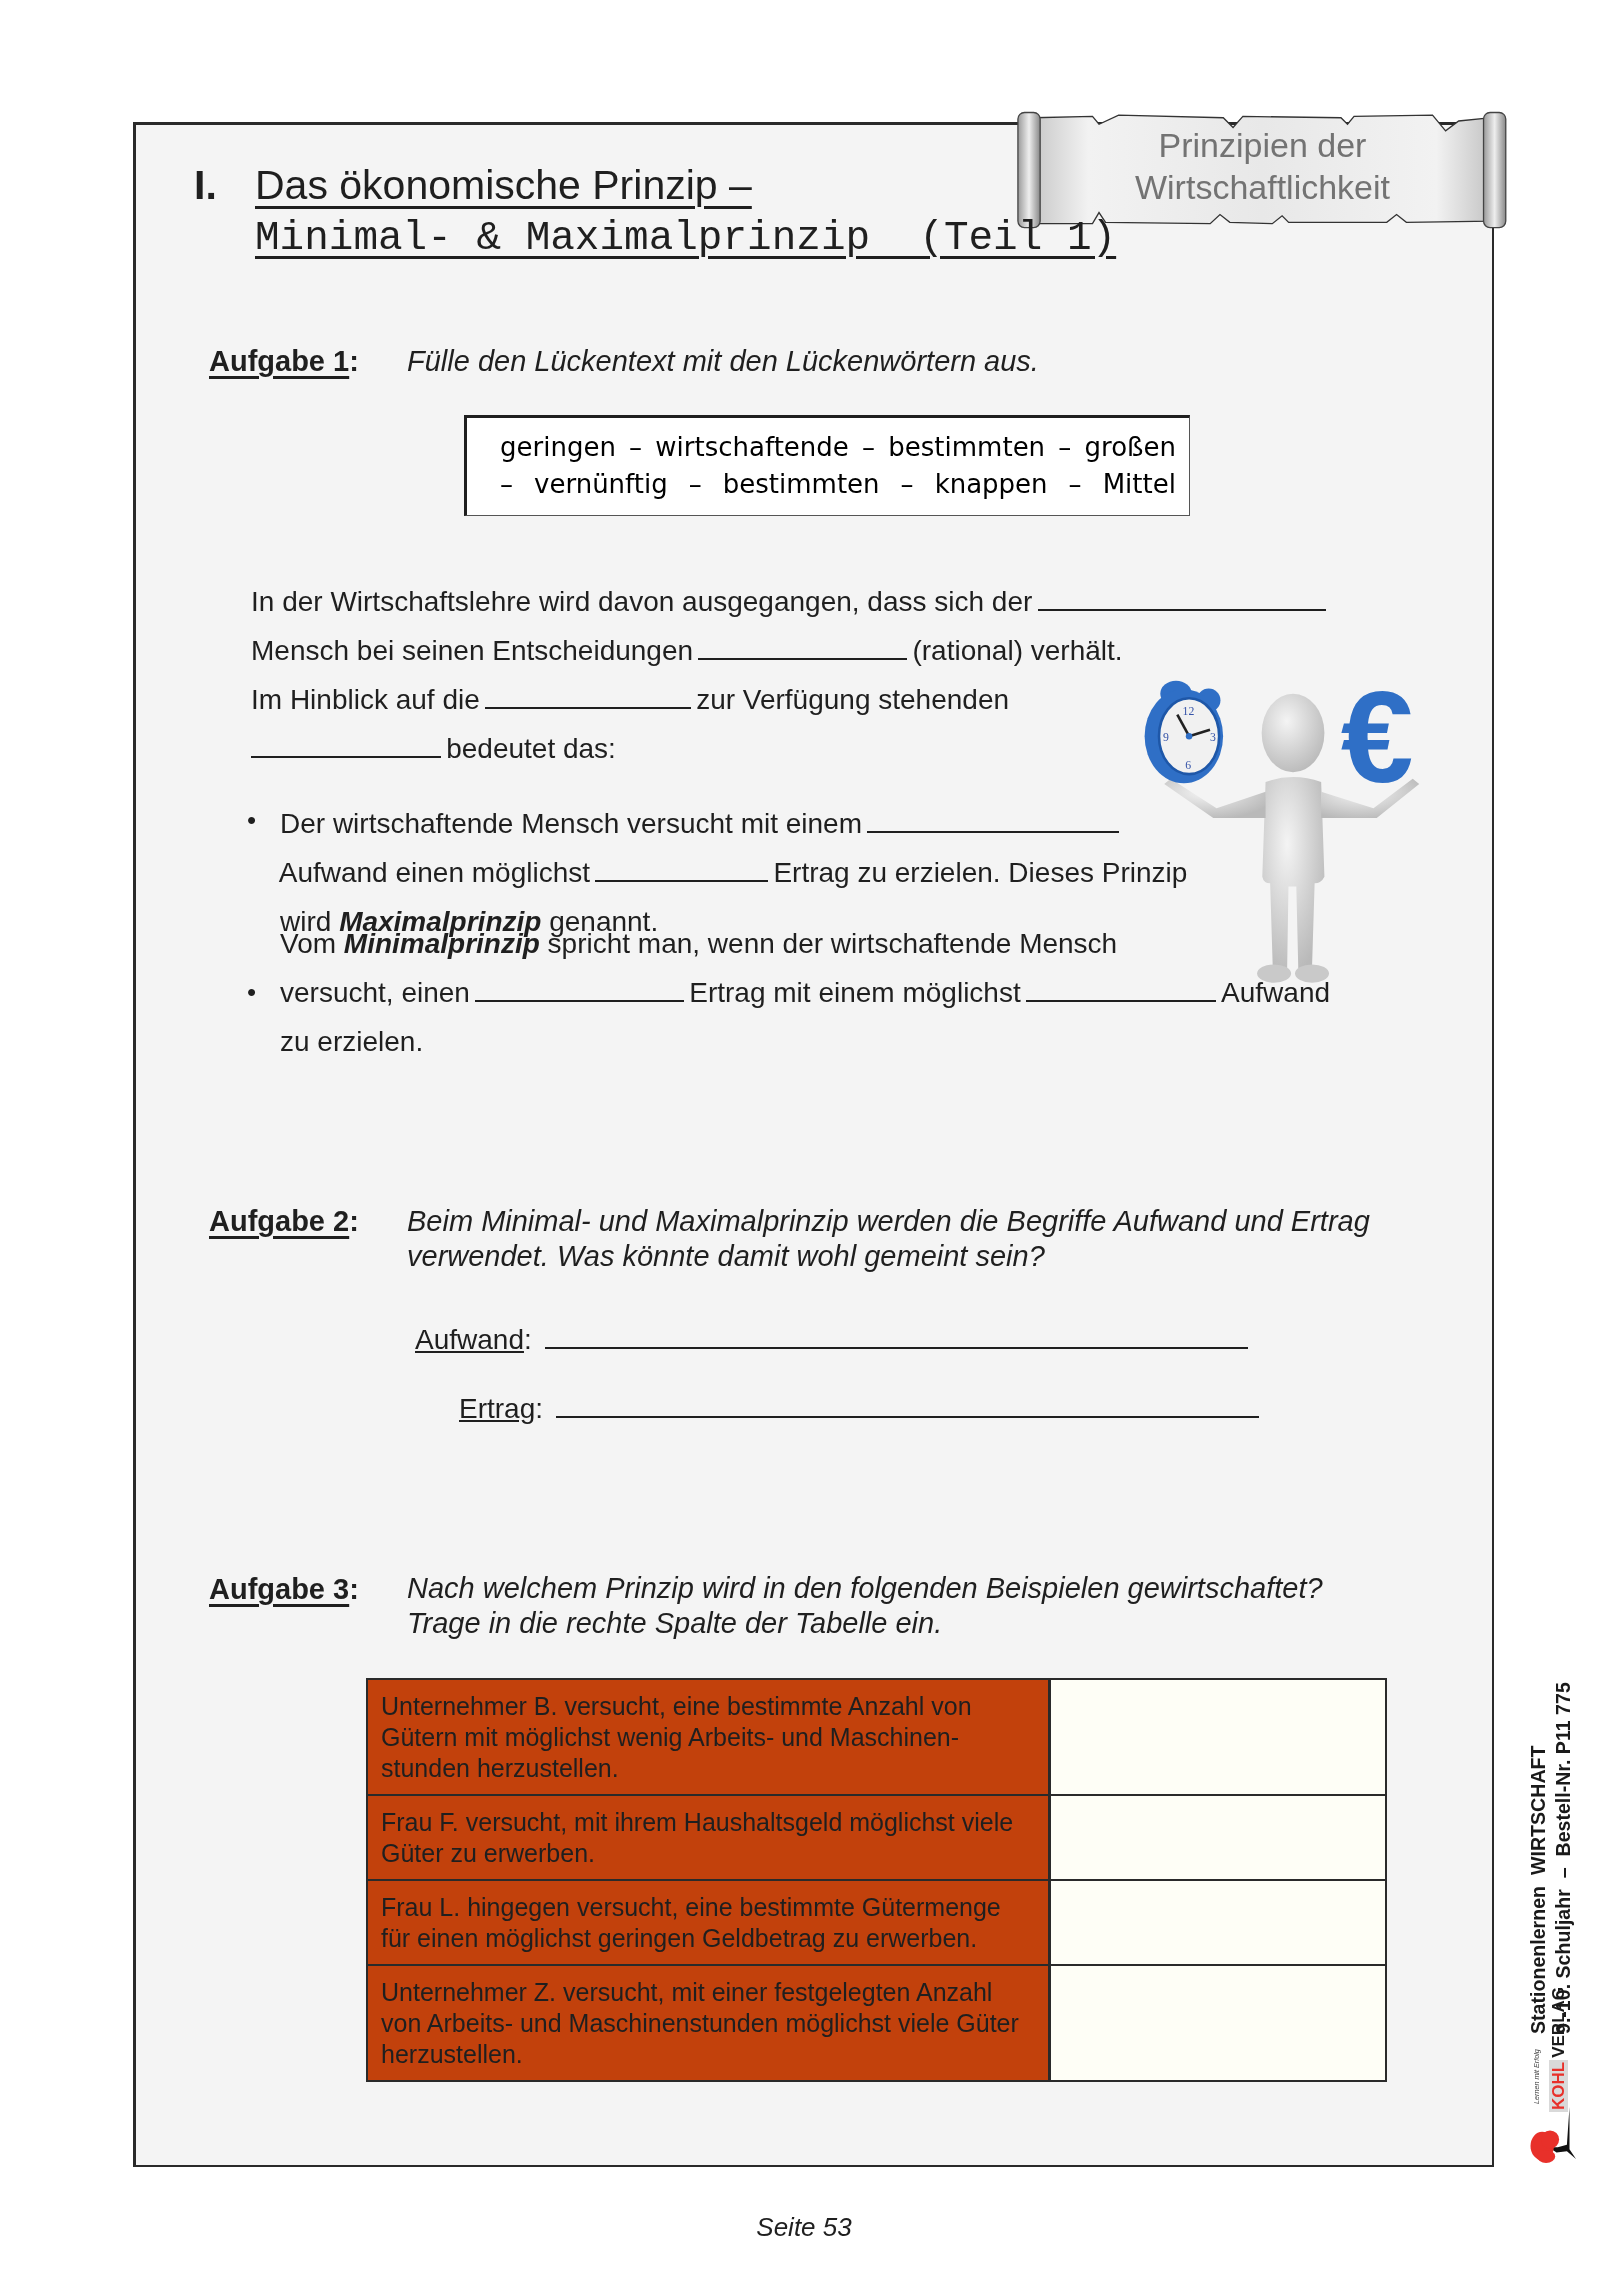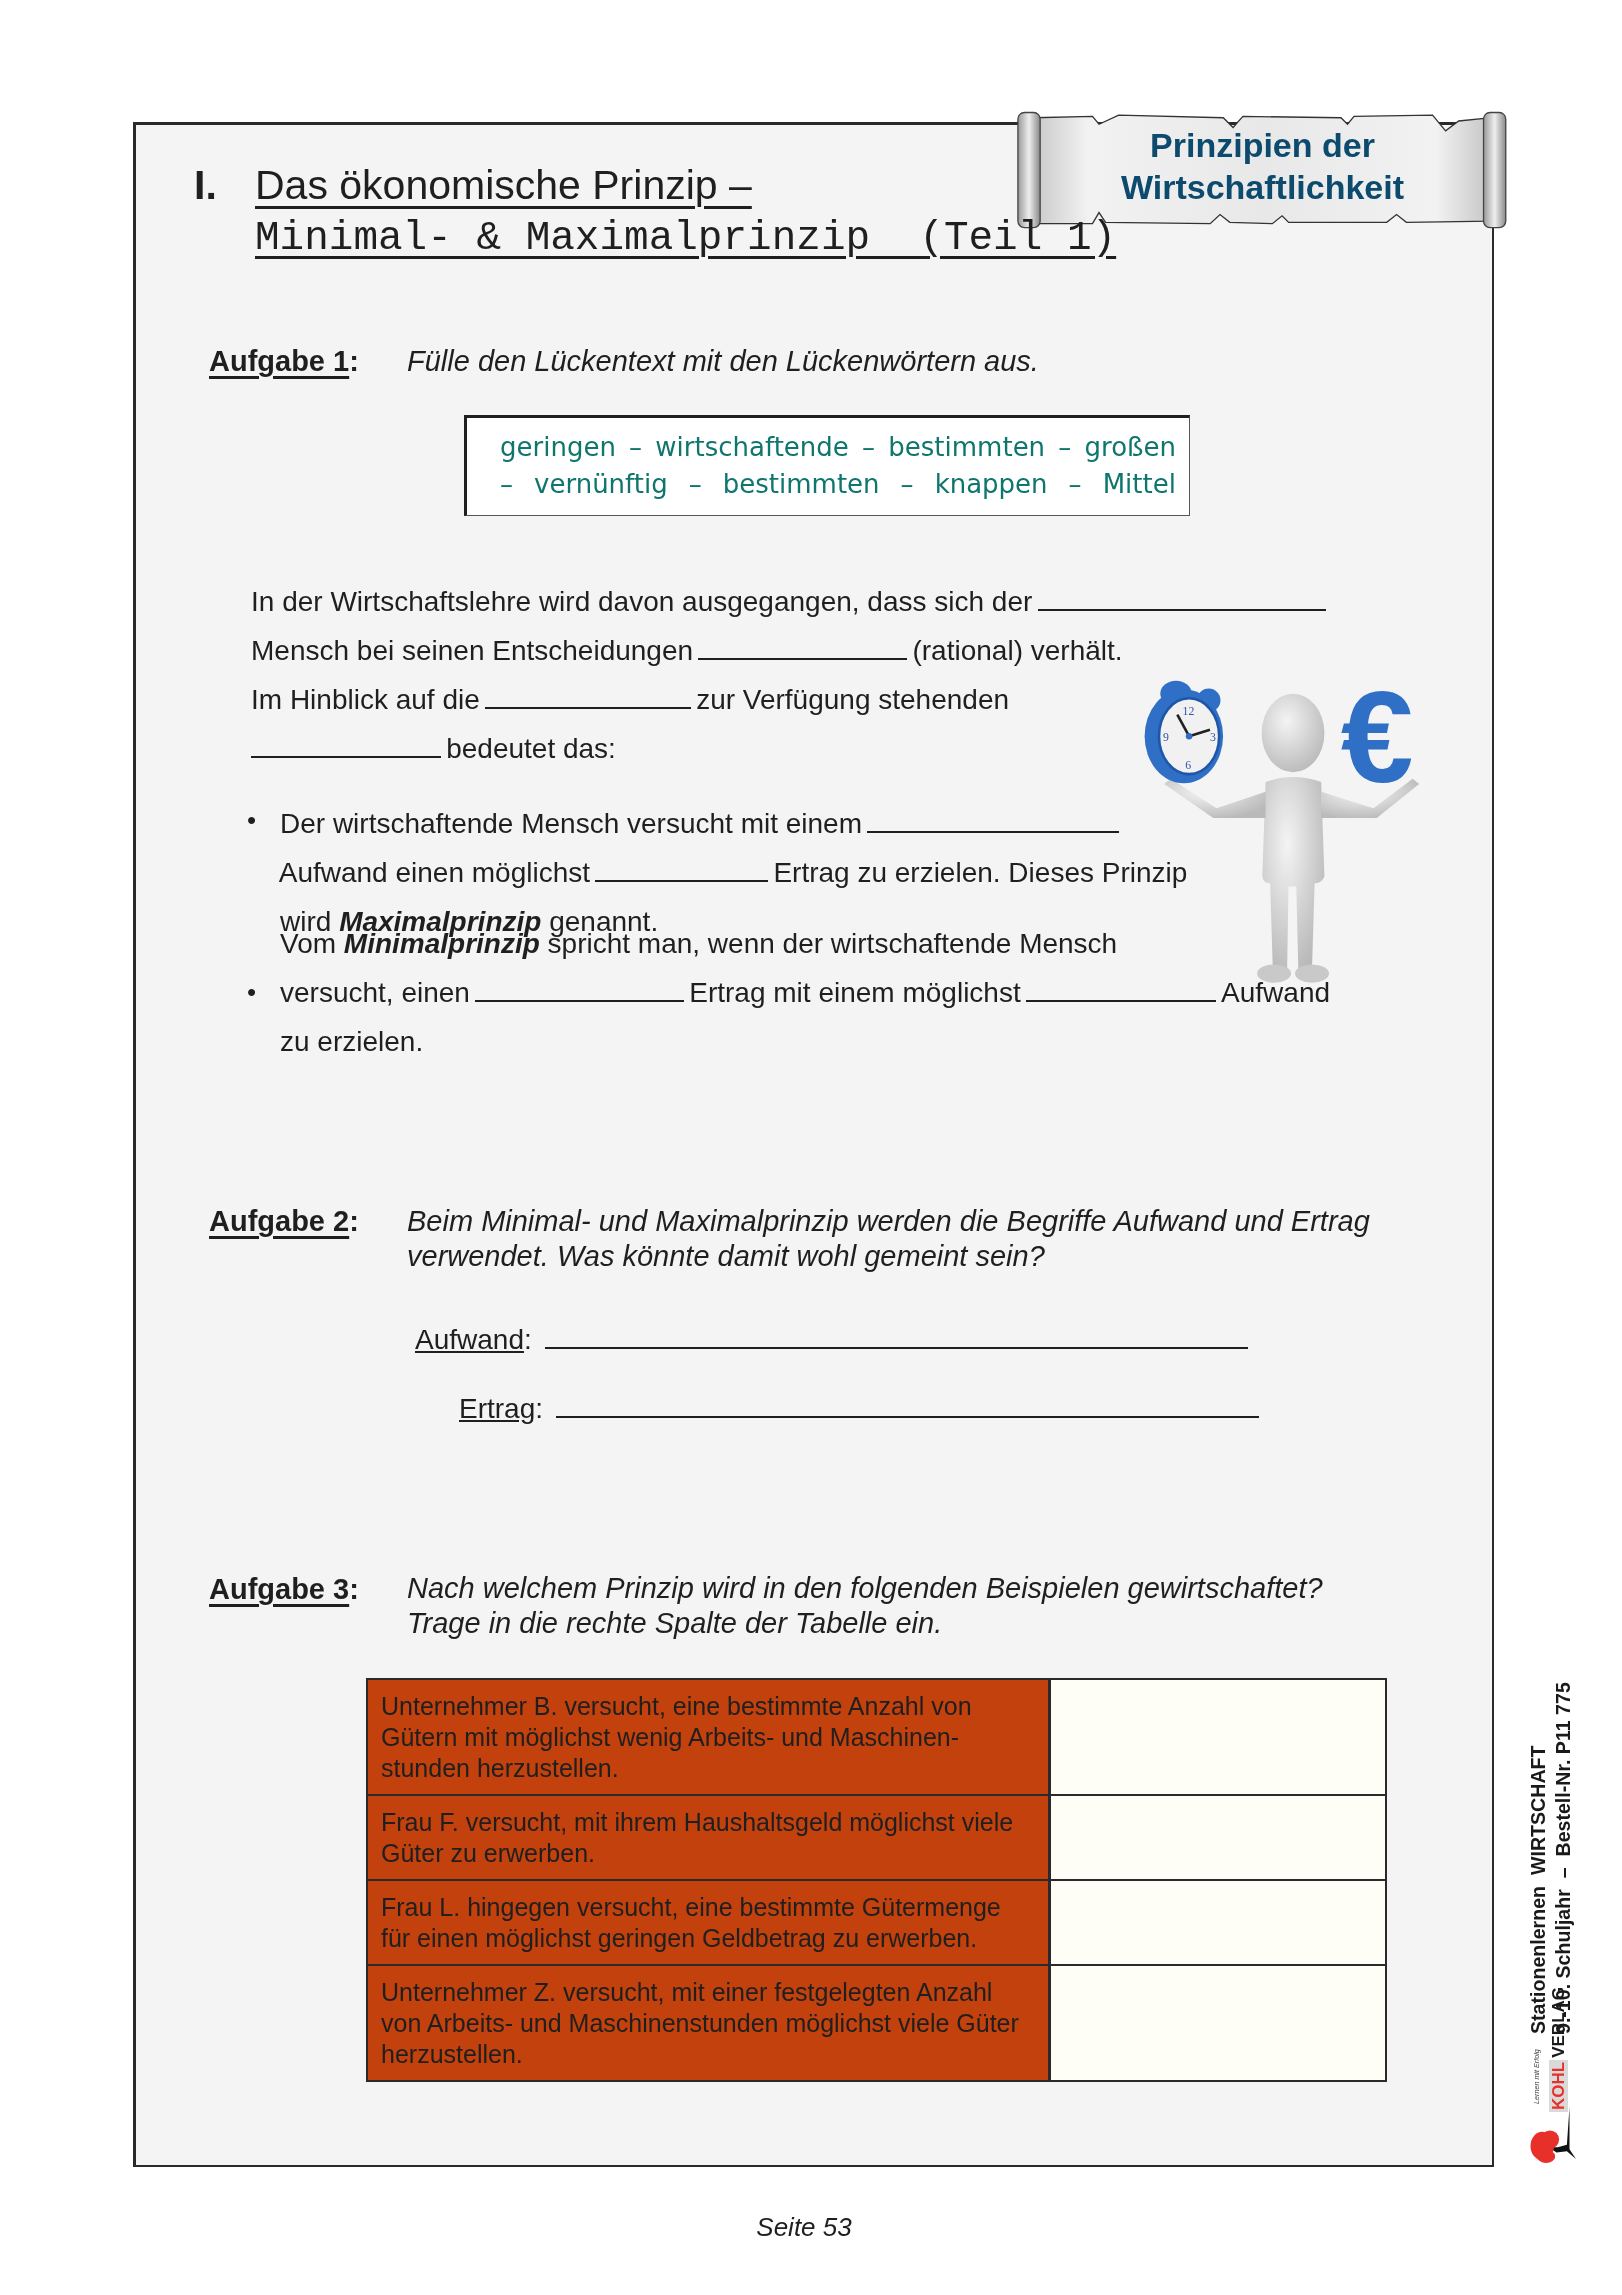--- a/index.html
+++ b/index.html
@@ -10,34 +10,34 @@
   .frame {
     position:absolute; left:133px; top:122px; width:1361px; height:2045px;
     background:#f4f4f4; border:2px solid #2a2a2a; border-top-width:3.3px; border-left-width:3.3px;
     box-sizing:border-box;
   }
   .scroll {
     position:absolute; left:1014px; top:98px; width:497px; height:131px;
   }
   .scroll .title {
     position:absolute; left:0; right:0; top:26px; text-align:center;
-    font-weight:bold; font-size:34px; line-height:42px; color:#0c4a6e;
+    font-weight:normal; font-size:34px; line-height:42px; color:#737373;
   }
   .abs { position:absolute; }
   .h-num { font-size:41px; font-weight:bold; }
   .h-line { font-size:41px; text-decoration:underline; text-decoration-thickness:3.3px; text-underline-offset:6.5px; }
   .aufgabe { font-size:29px; font-weight:bold; text-decoration:underline; text-decoration-thickness:2.6px; text-underline-offset:5.2px; }
   .aufgabe-colon { font-weight:bold; font-size:29px; }
   .task { font-size:29px; font-style:italic; line-height:35px; }
   .body { font-size:28px; line-height:49px; }
   .blank { display:inline-block; border-bottom:2px solid #1f1f1f; height:23.6px; vertical-align:baseline; margin:0 5.2px; }
   .wordbox {
     position:absolute; left:464px; top:415px; width:726px; height:101px; background:#fff;
     border:1.3px solid #555; border-top:3.9px solid #1f1f1f; border-left:3.9px solid #1f1f1f; box-sizing:border-box;
-    font-family:"DejaVu Sans", sans-serif; font-size:26px; line-height:37px; padding:10.5px 13px 0 33px; color:#0f766e;
+    font-family:"DejaVu Sans", sans-serif; font-size:26px; line-height:37px; padding:10.5px 13px 0 33px; color:#000000;
   }
   .wordbox .row { display:flex; justify-content:space-between; }
   .bullet { position:absolute; font-size:26px; }
   .tbl {
     position:absolute; left:366px; top:1678px; width:1021px; border-collapse:collapse;
   }
   .tbl td { border:2px solid #2a2a2a; vertical-align:top; font-size:25px; line-height:31px; padding:10.5px 13px; }
   .tbl td.q { background:#c2410c; width:654px; }
   .tbl td.a { background:#fefef6; border-left-width:3.3px; }
   .side-text {

